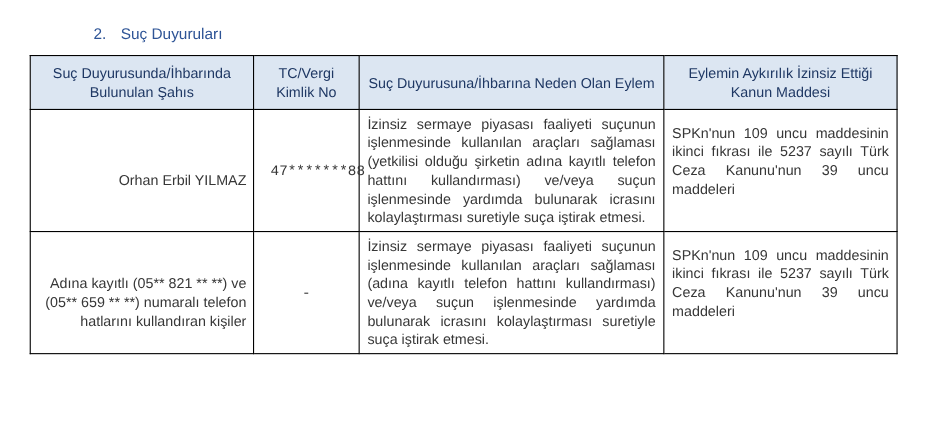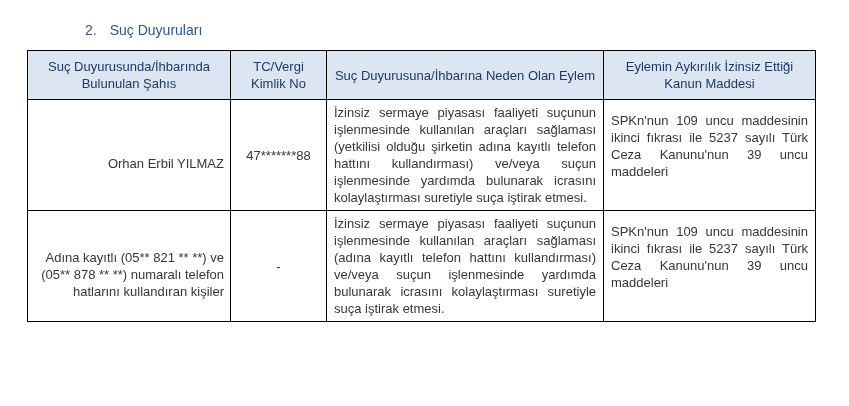--- a/index.html
+++ b/index.html
@@ -56,21 +56,21 @@
     background: var(--header-bg);
     color: var(--header-text);
     font-weight: normal;
     text-align: center;
     height: 49px;
     padding: 2px 4px;
   }
   tr.r1 { height: 110px; }
   tr.r2 { height: 100px; }
   td.c-person { text-align: right; padding: 20px 6px 4px 8px; }
-  td.c-tc     { text-align: center; padding: 4px 15px; }
+  td.c-tc     { text-align: center; padding: 4px 15px; font-family: Liberation Mono, monospace; }
   td.c-action { text-align: justify; padding: 4px 7px; margin-left: 16px; }
   td.c-law    { text-align: justify; padding: 4px 7px; vertical-align: middle; }
   td.c-law .inner { display: block; margin-bottom: 18px; }
 </style>
 </head>
 <body>
 
 <div class="page">
 
   <div class="heading">
@@ -96,21 +96,21 @@
     <tbody>
       <tr class="r1">
         <td class="c-person">Orhan Erbil YILMAZ</td>
         <td class="c-tc">47*******88</td>
         <td class="c-action">İzinsiz sermaye piyasası faaliyeti suçunun işlenmesinde kullanılan araçları sağlaması (yetkilisi olduğu şirketin adına kayıtlı telefon hattını kullandırması) ve/veya suçun işlenmesinde yardımda bulunarak icrasını kolaylaştırması suretiyle suça iştirak etmesi.</td>
         <td class="c-law">
             <span class="inner">SPKn'nun 109 uncu maddesinin ikinci fıkrası ile 5237 sayılı Türk Ceza Kanunu'nun 39 uncu maddeleri</span>
           </td>
       </tr>
       <tr class="r2">
-        <td class="c-person">Adına kayıtlı (05** 821 ** **) ve (05** 878 ** **) numaralı telefon hatlarını kullandıran kişiler</td>
+        <td class="c-person">Adına kayıtlı (05** 821 ** **) ve (05** 659 ** **) numaralı telefon hatlarını kullandıran kişiler</td>
         <td class="c-tc">-</td>
         <td class="c-action">İzinsiz sermaye piyasası faaliyeti suçunun işlenmesinde kullanılan araçları sağlaması (adına kayıtlı telefon hattını kullandırması) ve/veya suçun işlenmesinde yardımda bulunarak icrasını kolaylaştırması suretiyle suça iştirak etmesi.</td>
         <td class="c-law">
             <span class="inner">SPKn'nun 109 uncu maddesinin ikinci fıkrası ile 5237 sayılı Türk Ceza Kanunu'nun 39 uncu maddeleri</span>
           </td>
       </tr>
     </tbody>
   </table>
 
 </div>

